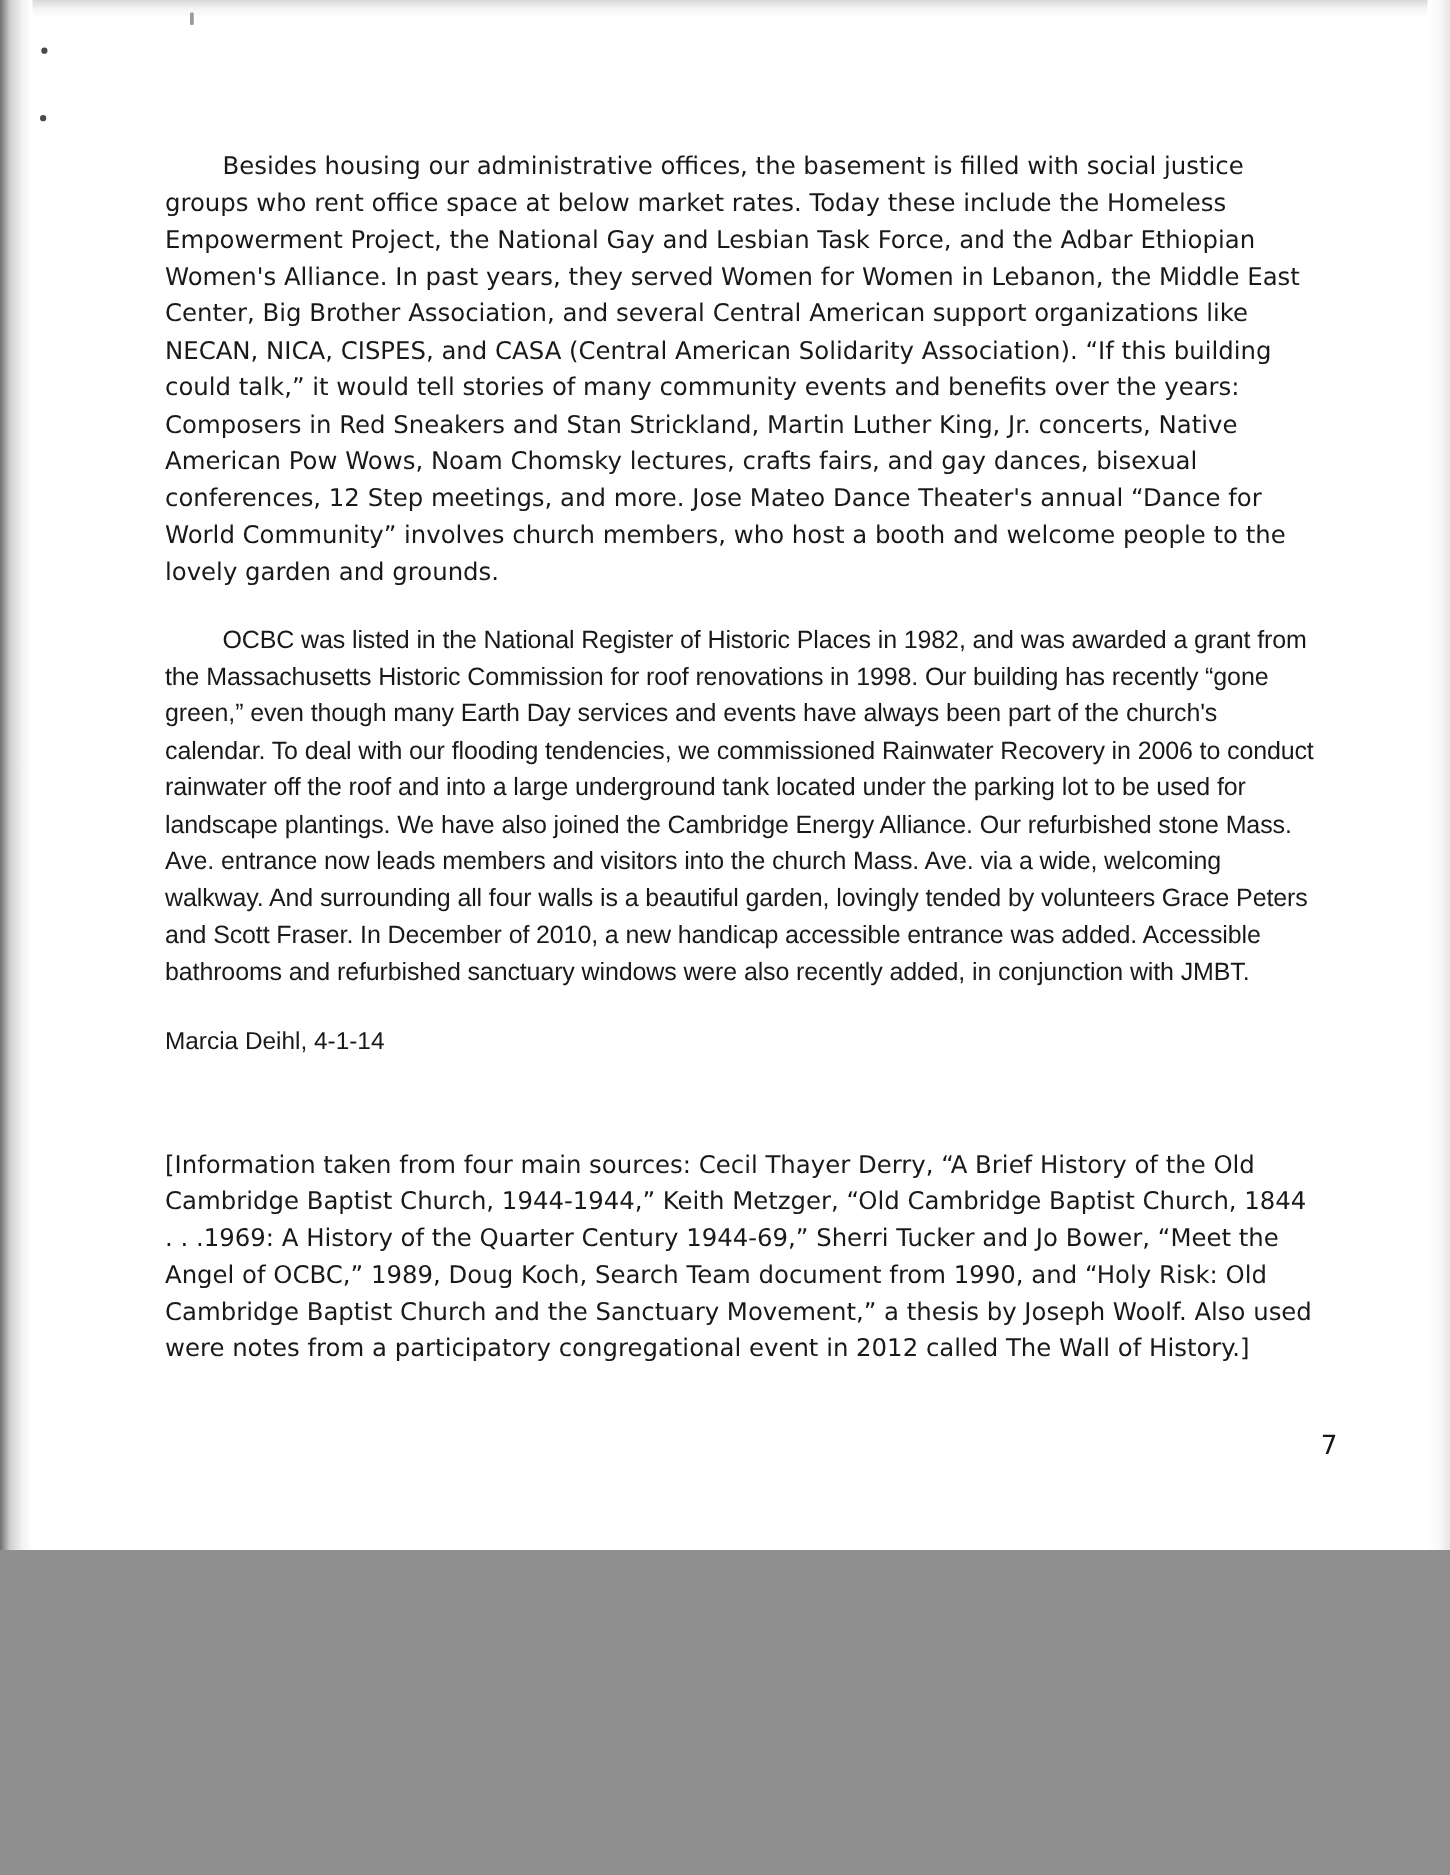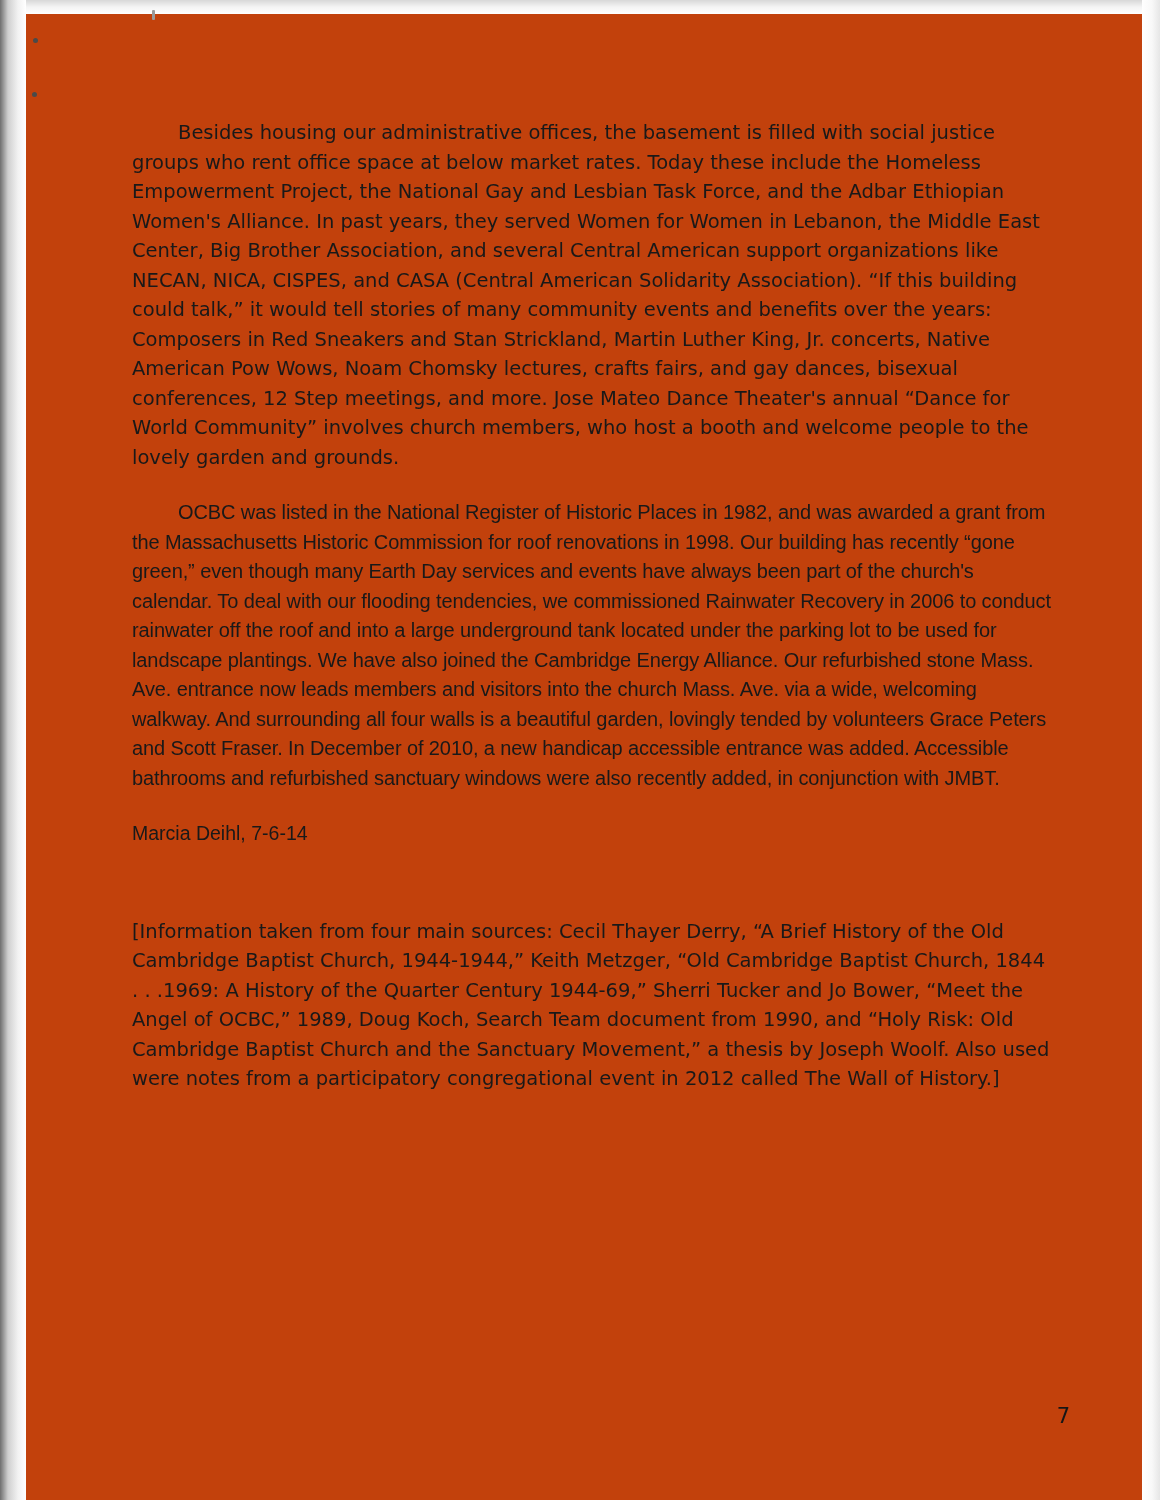--- a/index.html
+++ b/index.html
@@ -3,22 +3,22 @@
 <meta charset="utf-8">
 <style>
   html, body {
     margin: 0;
     padding: 0;
     background: #8f8f8f;
   }
   .page {
     position: relative;
     width: 1160px;
-    height: 1500px;
-    background: #c2410c;
+    height: 1240px;
+    background: #ffffff;
     overflow: hidden;
     box-sizing: border-box;
   }
   
   .scan-edge-left {
     position: absolute;
     top: 0; left: 0;
     width: 26px; height: 1500px;
     background: linear-gradient(to right, #6f6f6f 0px, #cfcfcf 8px, #f2f2f2 18px, #ffffff 26px);
     pointer-events: none;
@@ -102,21 +102,21 @@
   <div class="speck s1"></div>
   <div class="speck s2"></div>
   <div class="speck s3"></div>
 
   <div class="content">
 
     <p class="para indent">Besides housing our administrative offices, the basement is filled with social justice groups who rent office space at below market rates. Today these include the Homeless Empowerment Project, the National Gay and Lesbian Task Force, and the Adbar Ethiopian Women's Alliance.  In past years, they served Women for Women in Lebanon, the Middle East Center, Big Brother Association, and several Central American support organizations like NECAN, NICA, CISPES, and CASA (Central American Solidarity Association). “If this building could talk,” it would tell stories of many community events and benefits over the years: Composers in Red Sneakers and Stan Strickland, Martin Luther King, Jr. concerts, Native American Pow Wows, Noam Chomsky lectures, crafts fairs, and gay dances, bisexual conferences, 12 Step meetings, and more. Jose Mateo Dance Theater's annual “Dance for World Community” involves church members, who host a booth and welcome people to the lovely garden and grounds.</p>
 
     <p class="para indent tight">OCBC was listed in the National Register of Historic Places in 1982, and was awarded a grant from the Massachusetts Historic Commission for roof renovations in 1998. Our building has recently “gone green,” even though many Earth Day services and events have always been part of the church's calendar. To deal with our flooding tendencies, we commissioned Rainwater Recovery in 2006 to conduct rainwater off the roof and into a large underground tank located under the parking lot to be used for landscape plantings. We have also joined the Cambridge Energy Alliance. Our refurbished stone Mass. Ave. entrance now leads members and visitors into the church Mass. Ave. via a wide, welcoming walkway. And surrounding all four walls is a beautiful garden, lovingly tended by volunteers Grace Peters and Scott Fraser. In December of 2010, a new handicap accessible entrance was added. Accessible bathrooms and refurbished sanctuary windows were also recently added, in conjunction with JMBT.</p>
 
-    <p class="sig">Marcia Deihl, 7-6-14</p>
+    <p class="sig">Marcia Deihl, 4-1-14</p>
 
     <div class="gap"></div>
 
     <p class="para">[Information taken from four main sources: Cecil Thayer Derry, “A Brief History of the Old Cambridge Baptist Church, 1944-1944,” Keith Metzger, “Old Cambridge Baptist Church, 1844 . . .1969: A History of the Quarter Century 1944-69,” Sherri Tucker and Jo Bower, “Meet the Angel of OCBC,” 1989, Doug Koch, Search Team document from 1990, and “Holy Risk: Old Cambridge Baptist Church and the Sanctuary Movement,” a thesis by Joseph Woolf. Also used were notes from a participatory congregational event in 2012 called The Wall of History.]</p>
 
   </div>
 
   <div class="page-number">7</div>
 
 </div>

